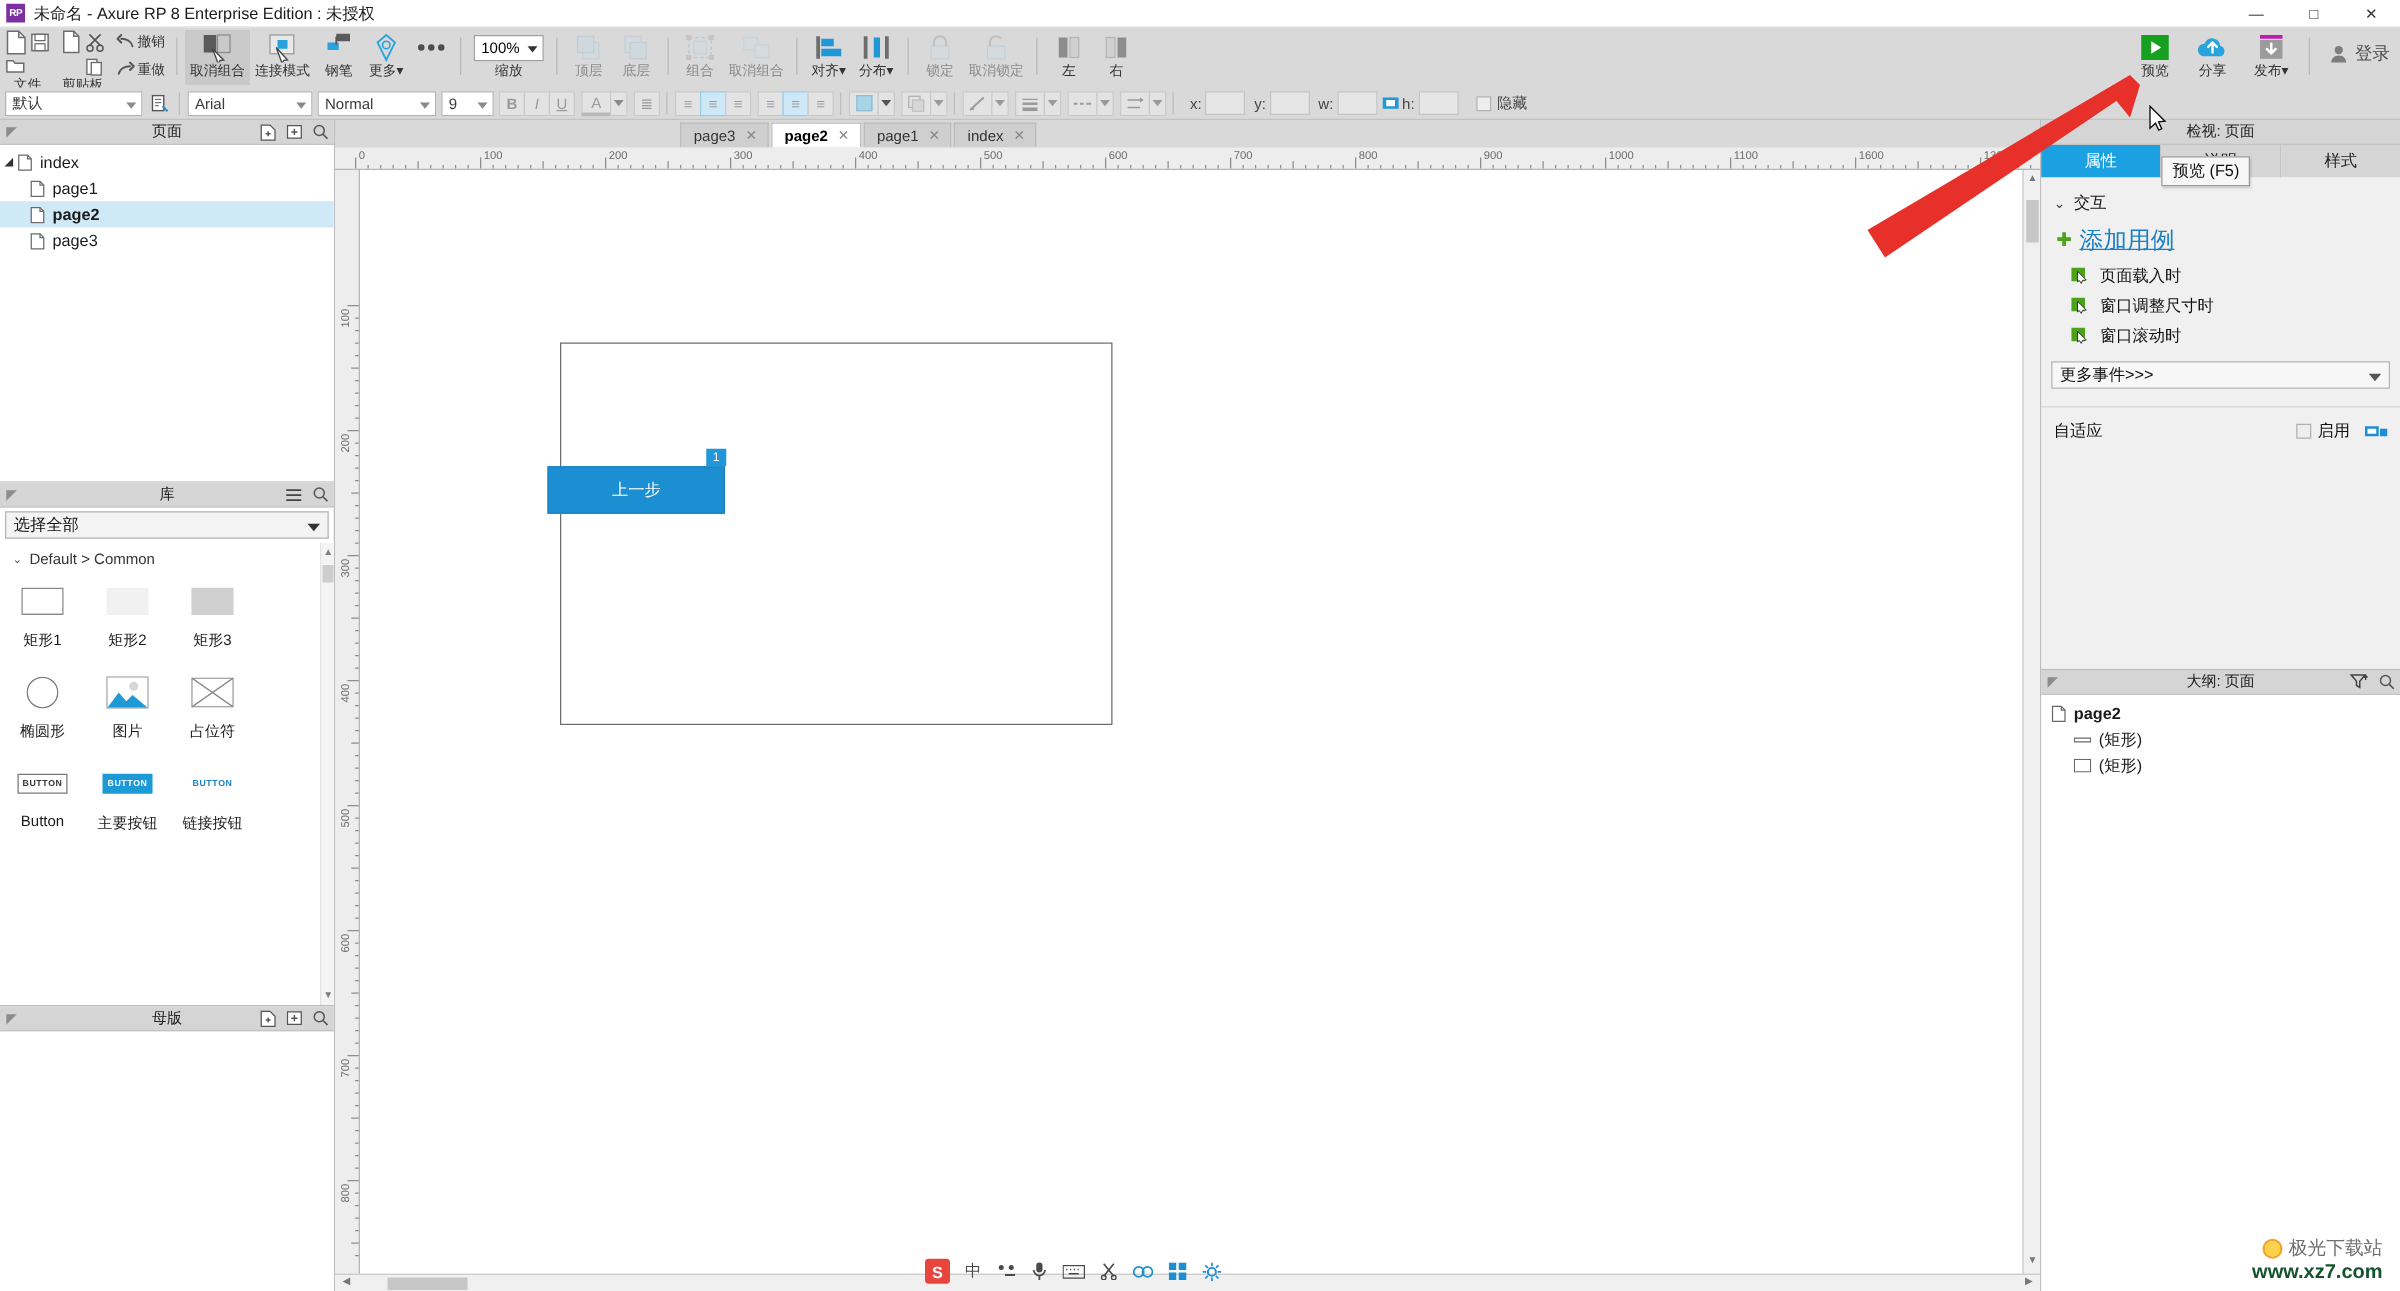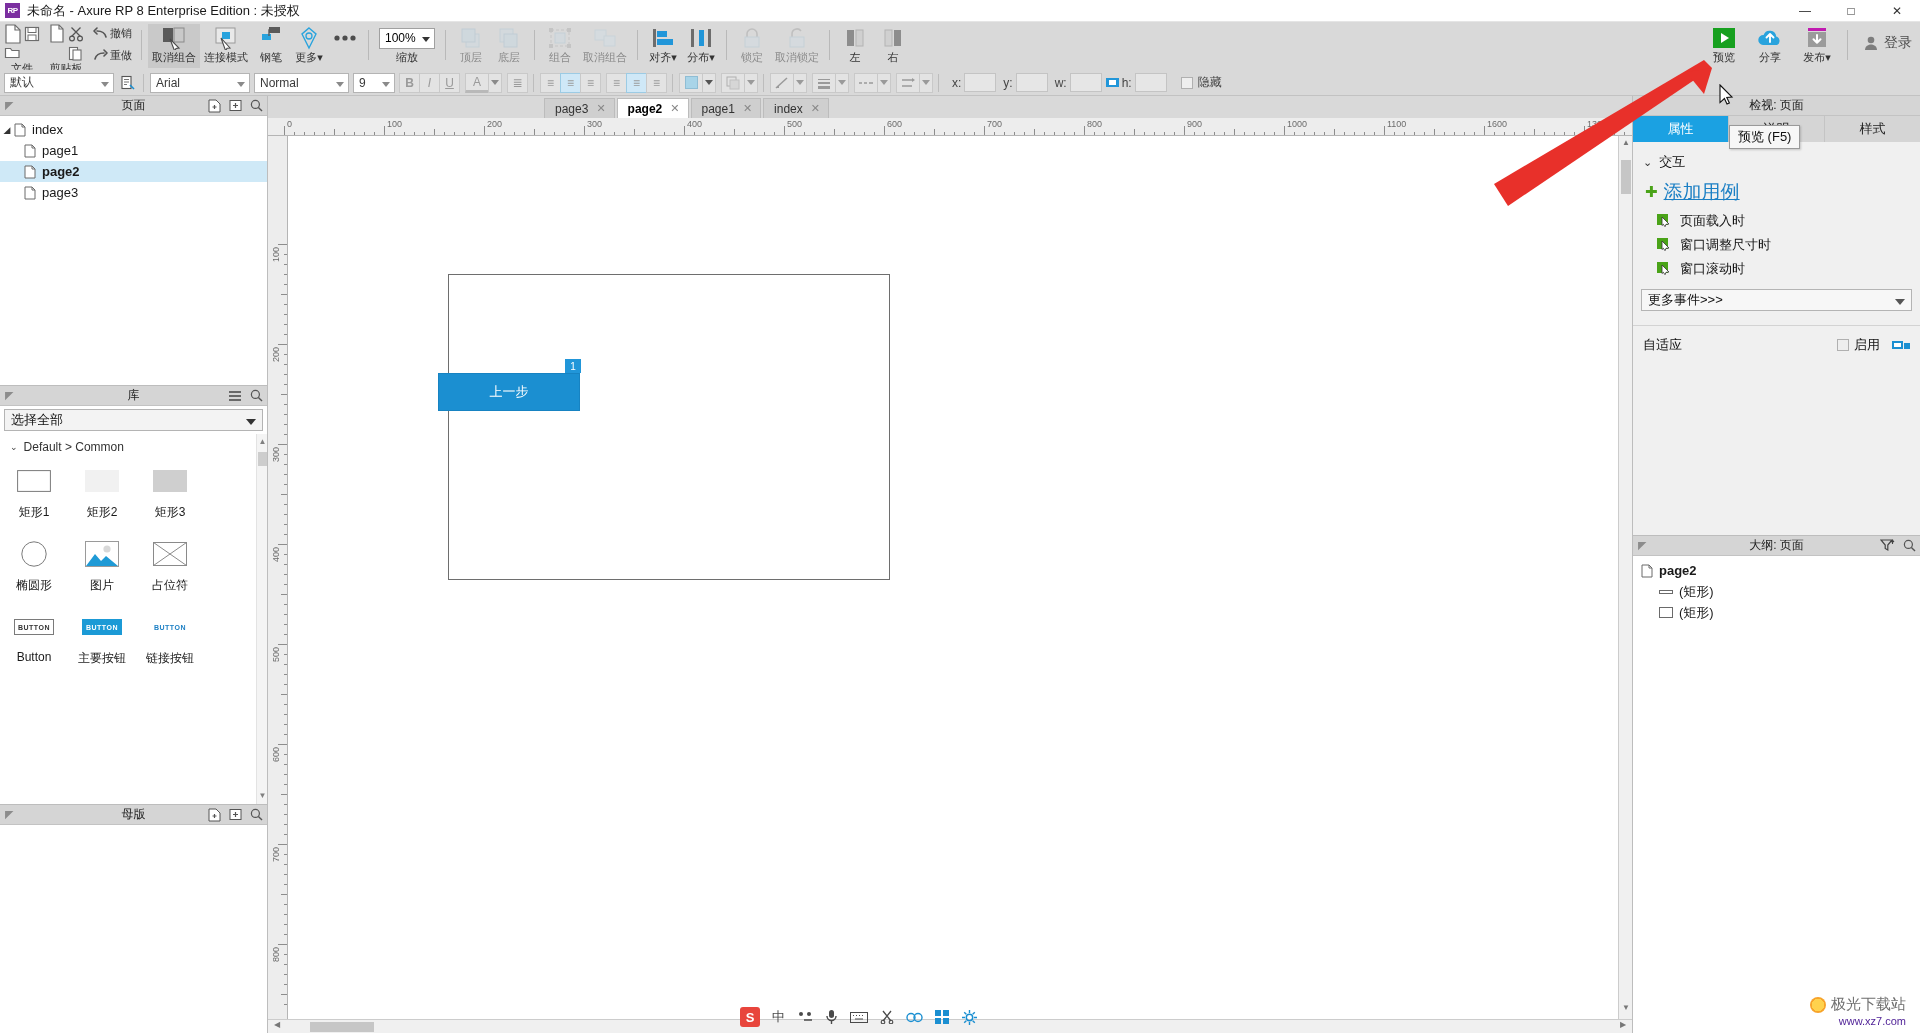--- a/index.html
+++ b/index.html
@@ -217,21 +217,21 @@
     position:absolute; left:740px; bottom:4px; height:24px; display:flex; align-items:center;
     gap:12px; z-index:30;
   }
   .ime-s{ width:20px;height:20px;background:#e8453c;color:#fff;border-radius:3px;
     font-size:13px;font-weight:bold;display:flex;align-items:center;justify-content:center;}
   .ime-i{ color:#4a4a4a; font-size:13px; display:flex;align-items:center;}
   .ime-b{ color:#1b8fd1;}
 
   .brandmark{ position:absolute; right:14px; bottom:6px; text-align:right; z-index:30;}
   .brandmark .bm1{ font-size:15px;color:#6f6f6f; display:flex;align-items:center;gap:5px;justify-content:flex-end;}
-  .brandmark .bm2{ font-size:11px;color:#4c1d95; margin-top:1px;}
+  .brandmark .bm2{ font-size:16px;color:#14532d; margin-top:1px;font-weight:bold;}
   .bm-sun{ width:16px;height:16px;border-radius:50%;background:radial-gradient(circle,#ffd24d 0 55%, #f7a32a 56% 100%);}
 </style>
 </head>
 <body>
 
 <div class="app">
 
   <div class="titlebar">
     <div class="tb-logo">RP</div>
     <div class="tb-title">未命名 - Axure RP 8 Enterprise Edition : 未授权</div>

